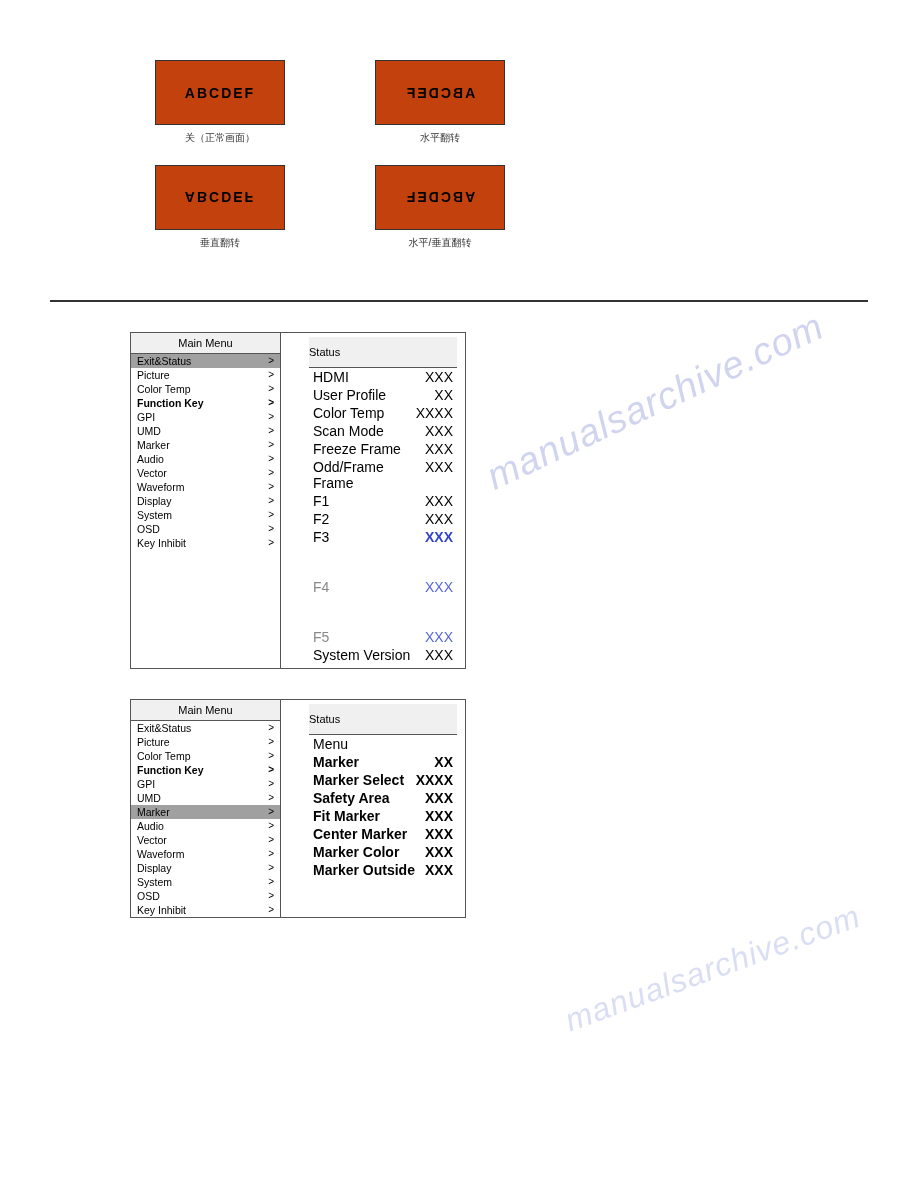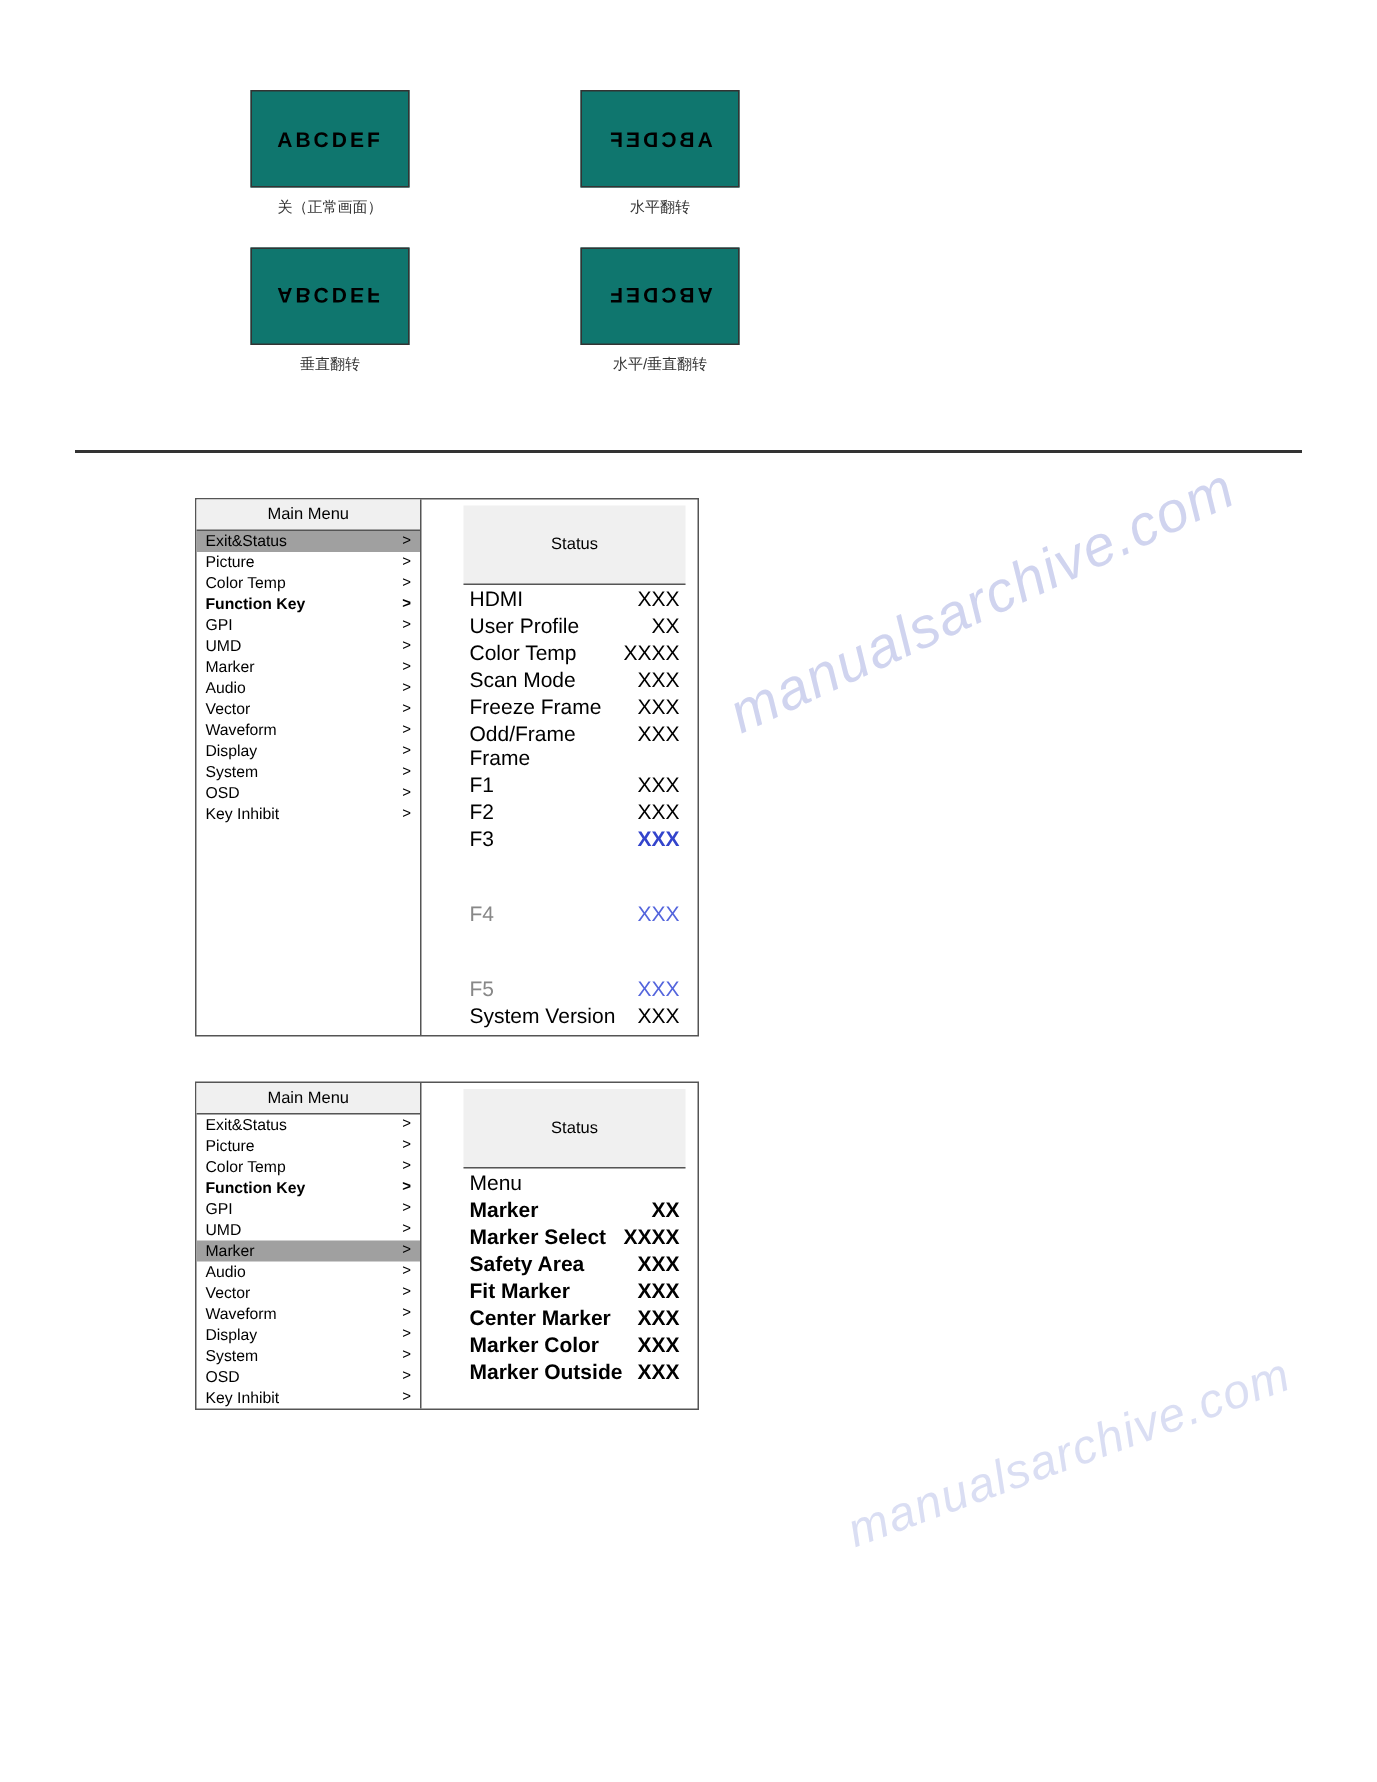--- a/index.html
+++ b/index.html
@@ -27,30 +27,30 @@
     }
 
     .flip-item {
       display: flex;
       flex-direction: column;
       align-items: center;
       gap: 6px;
     }
 
     .flip-box {
-      width: 106px;
+      width: 130px;
       height: 65px;
       border: 1.5px solid #333;
       display: flex;
       align-items: center;
       justify-content: center;
       font-size: 14px;
       font-weight: bold;
       letter-spacing: 2px;
-      background: #0f766e;
+      background: #c2410c;
     }
 
     .flip-box.mirrored-h {
       transform: scaleX(-1);
     }
     .flip-box.mirrored-v {
       transform: scaleY(-1);
     }
     .flip-box.mirrored-hv {
       transform: scale(-1, -1);
@@ -144,22 +144,21 @@
 
     .menu-item.bold-item {
       font-weight: bold;
     }
 
     .menu-item .arrow {
       font-size: 10px;
     }
 
     .status-header {
-      text-align: center;
-      padding: 20px 0;
+      padding: 9px 0;
       font-size: 11px;
       border-bottom: 1px solid #555;
       background: #f0f0f0;
     }
 
     .status-row {
       display: flex;
       justify-content: space-between;
       padding: 1px 4px;
       font-size: 14px;

